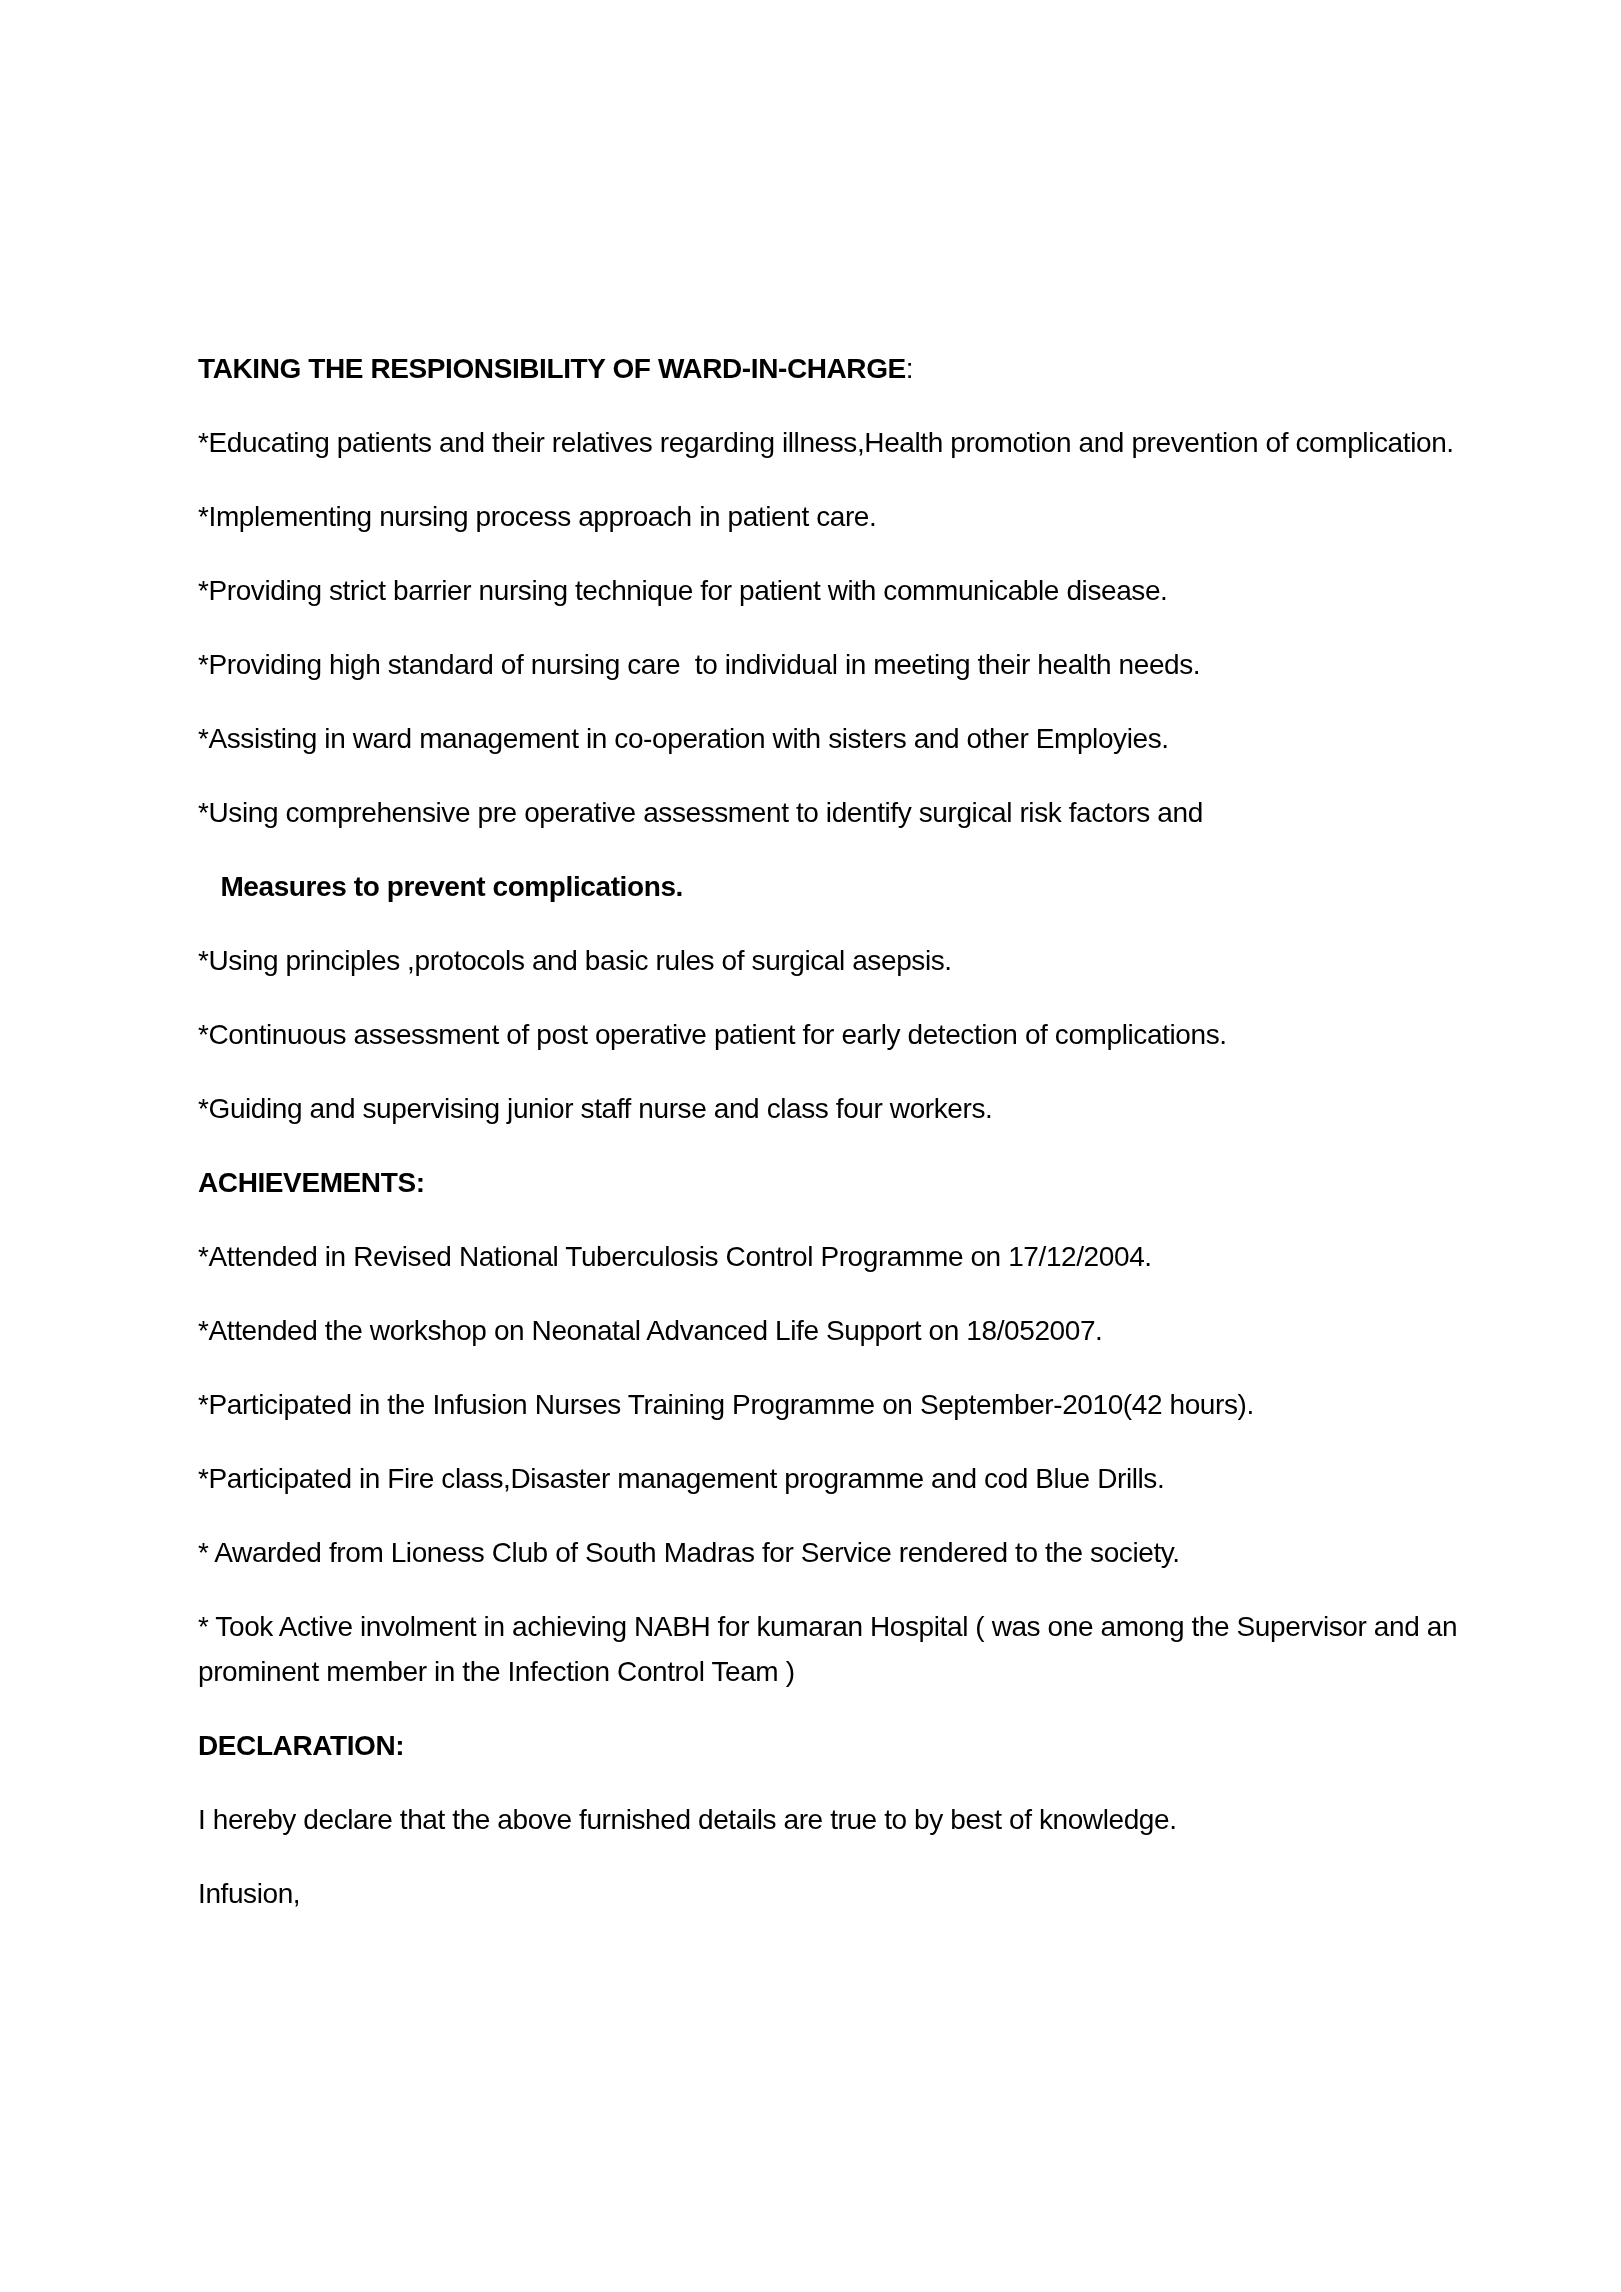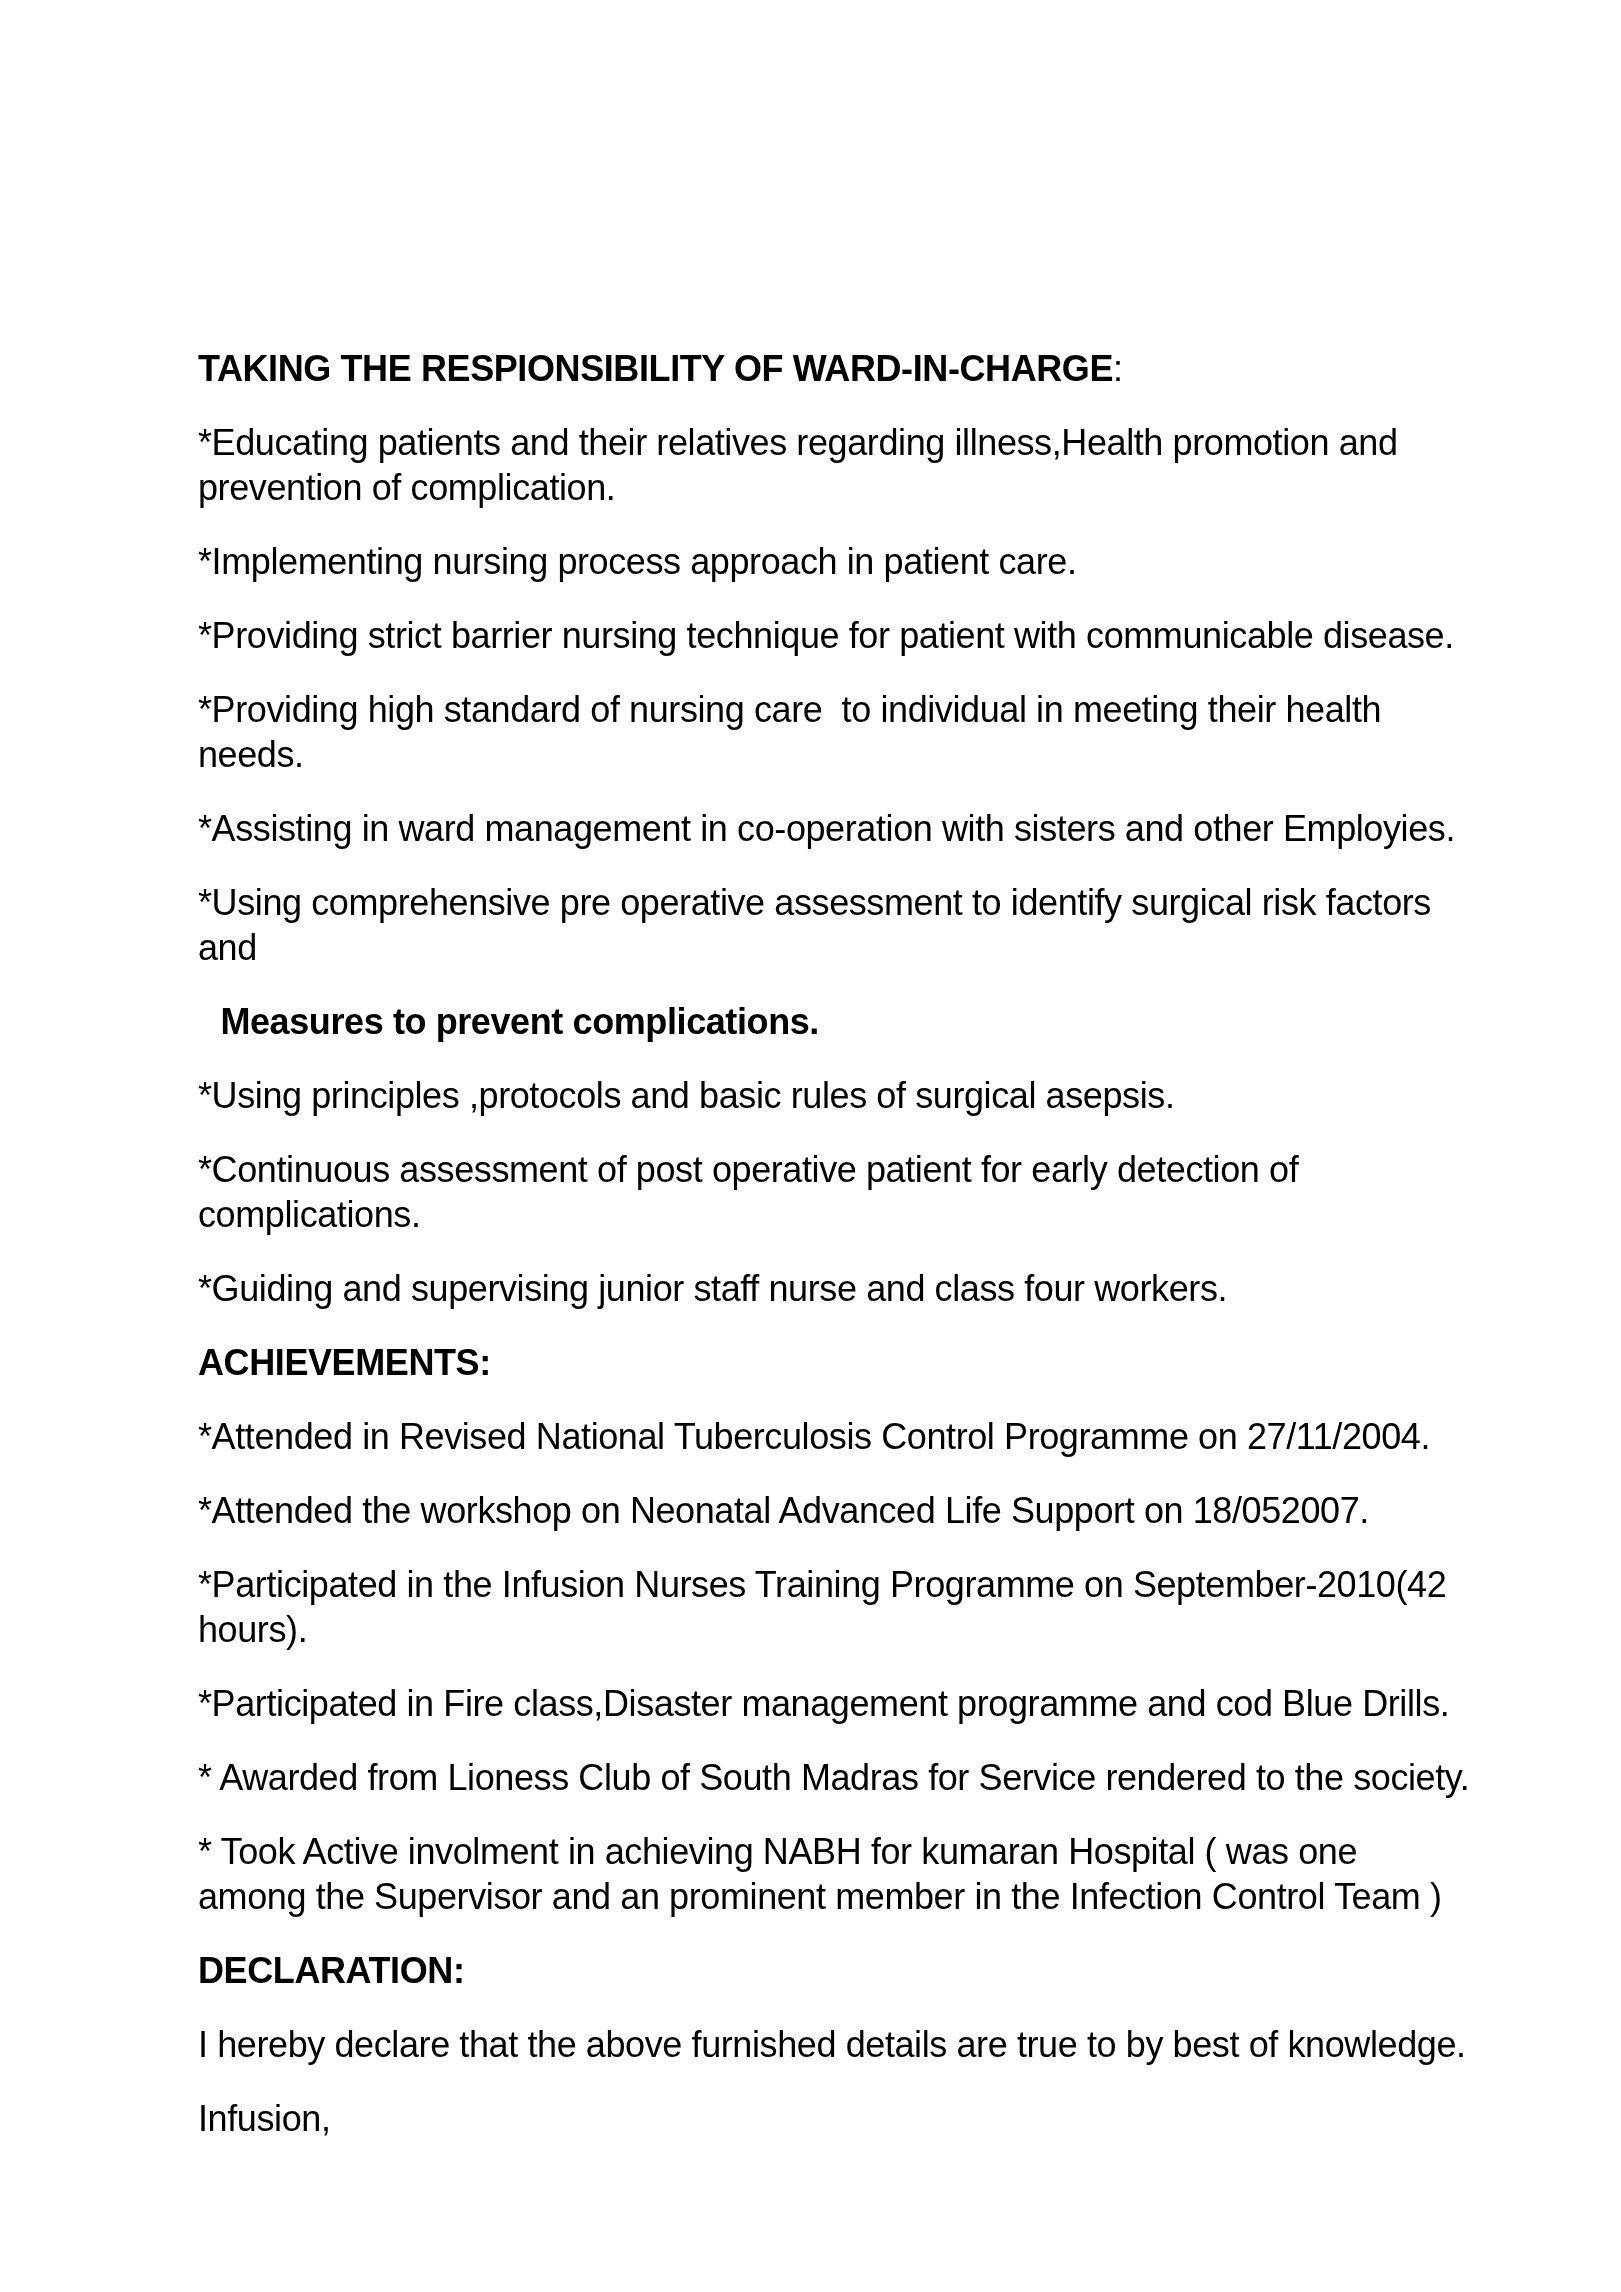--- a/index.html
+++ b/index.html
@@ -13,21 +13,21 @@
       position: relative;
       overflow: hidden;
       font-family: "Liberation Sans", "DejaVu Sans", sans-serif;
       color: #000000;
     }
     .page {
       position: absolute;
       left: 198px;
       top: 346px;
       width: 1272px;
-      font-size: 36px;
+      font-size: 28px;
       letter-spacing: -0.4px;
     }
     .para {
       margin: 0 0 29px 0;
       line-height: 45px;
       white-space: pre-wrap;
     }
     .heading {
       font-weight: bold;
     }
@@ -52,21 +52,21 @@
   <p class="para">*Providing high standard of nursing care  to individual in meeting their health needs.</p>
   <p class="para">*Assisting in ward management in co-operation with sisters and other Employies.</p>
   <p class="para">*Using comprehensive pre operative assessment to identify surgical risk factors and</p>
   <p class="para indent">Measures to prevent complications.</p>
   <p class="para">*Using principles ,protocols and basic rules of surgical asepsis.</p>
   <p class="para">*Continuous assessment of post operative patient for early detection of complications.</p>
   <p class="para">*Guiding and supervising junior staff nurse and class four workers.</p>
 
   <p class="para heading">ACHIEVEMENTS:</p>
 
-  <p class="para">*Attended in Revised National Tuberculosis Control Programme on 27/11/2004.</p>
+  <p class="para">*Attended in Revised National Tuberculosis Control Programme on 17/12/2004.</p>
   <p class="para">*Attended the workshop on Neonatal Advanced Life Support on 18/052007.</p>
   <p class="para">*Participated in the Infusion Nurses Training Programme on September-2010(42 hours).</p>
   <p class="para">*Participated in Fire class,Disaster management programme and cod Blue Drills.</p>
   <p class="para">* Awarded from Lioness Club of South Madras for Service rendered to the society.</p>
   <p class="para">* Took Active involment in achieving NABH for kumaran Hospital ( was one among the Supervisor and an prominent member in the Infection Control Team )</p>
 
   <p class="para heading">DECLARATION:</p>
 
   <p class="para">I hereby declare that the above furnished details are true to by best of knowledge.</p>
   <p class="para">Infusion,</p>

